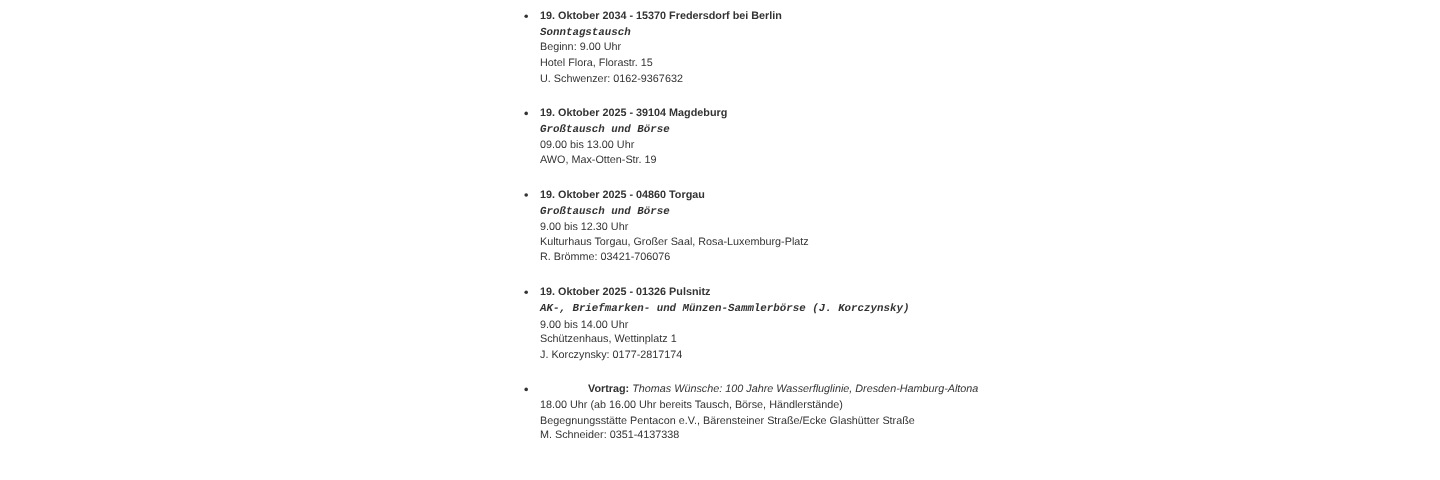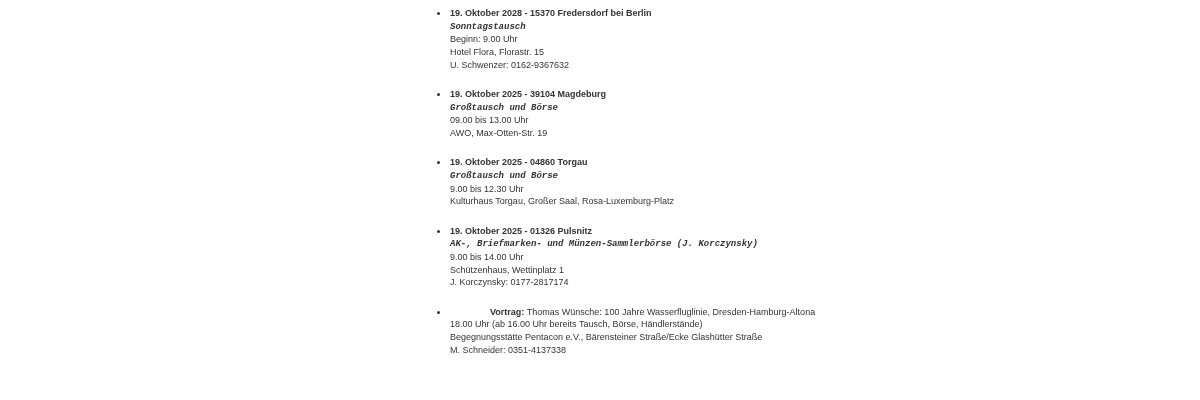--- a/index.html
+++ b/index.html
@@ -37,50 +37,51 @@
     top: 5px;
     width: 3px;
     height: 3px;
     border-radius: 50%;
     background: #333333;
   }
   .line { display: block; }
   .title { font-weight: bold; }
   .type-bold-italic { font-weight: bold; font-style: italic; font-family: Liberation Mono, monospace; }
   .type-prefix { font-weight: bold; font-style: normal; margin-left: 40px; }
-  .type-italic { font-weight: normal; }
+  .type-italic { font-style: italic; font-weight: normal; }
 </style>
 </head>
 <body>
 
 <ul class="event-list">
 
   <li class="event">
     <span class="bullet"></span>
-    <span class="line title">19. Oktober 2028 - 15370 Fredersdorf bei Berlin</span>
+    <span class="line title">19. Oktober 2034 - 15370 Fredersdorf bei Berlin</span>
     <span class="line"><span class="type-bold-italic">Sonntagstausch</span></span>
     <span class="line">Beginn: 9.00 Uhr</span>
     <span class="line">Hotel Flora, Florastr. 15</span>
     <span class="line">U. Schwenzer: 0162-9367632</span>
   </li>
 
   <li class="event">
     <span class="bullet"></span>
     <span class="line title">19. Oktober 2025 - 39104 Magdeburg</span>
     <span class="line"><span class="type-bold-italic">Großtausch und Börse</span></span>
     <span class="line">09.00 bis 13.00 Uhr</span>
     <span class="line">AWO, Max-Otten-Str. 19</span>
   </li>
 
   <li class="event">
     <span class="bullet"></span>
     <span class="line title">19. Oktober 2025 - 04860 Torgau</span>
     <span class="line"><span class="type-bold-italic">Großtausch und Börse</span></span>
     <span class="line">9.00 bis 12.30 Uhr</span>
     <span class="line">Kulturhaus Torgau, Großer Saal, Rosa-Luxemburg-Platz</span>
+    <span class="line">R. Brömme: 03421-706076</span>
   </li>
 
   <li class="event">
     <span class="bullet"></span>
     <span class="line title">19. Oktober 2025 - 01326 Pulsnitz</span>
     <span class="line"><span class="type-bold-italic">AK-, Briefmarken- und Münzen-Sammlerbörse (J. Korczynsky)</span></span>
     <span class="line">9.00 bis 14.00 Uhr</span>
     <span class="line">Schützenhaus, Wettinplatz 1</span>
     <span class="line">J. Korczynsky: 0177-2817174</span>
   </li>

